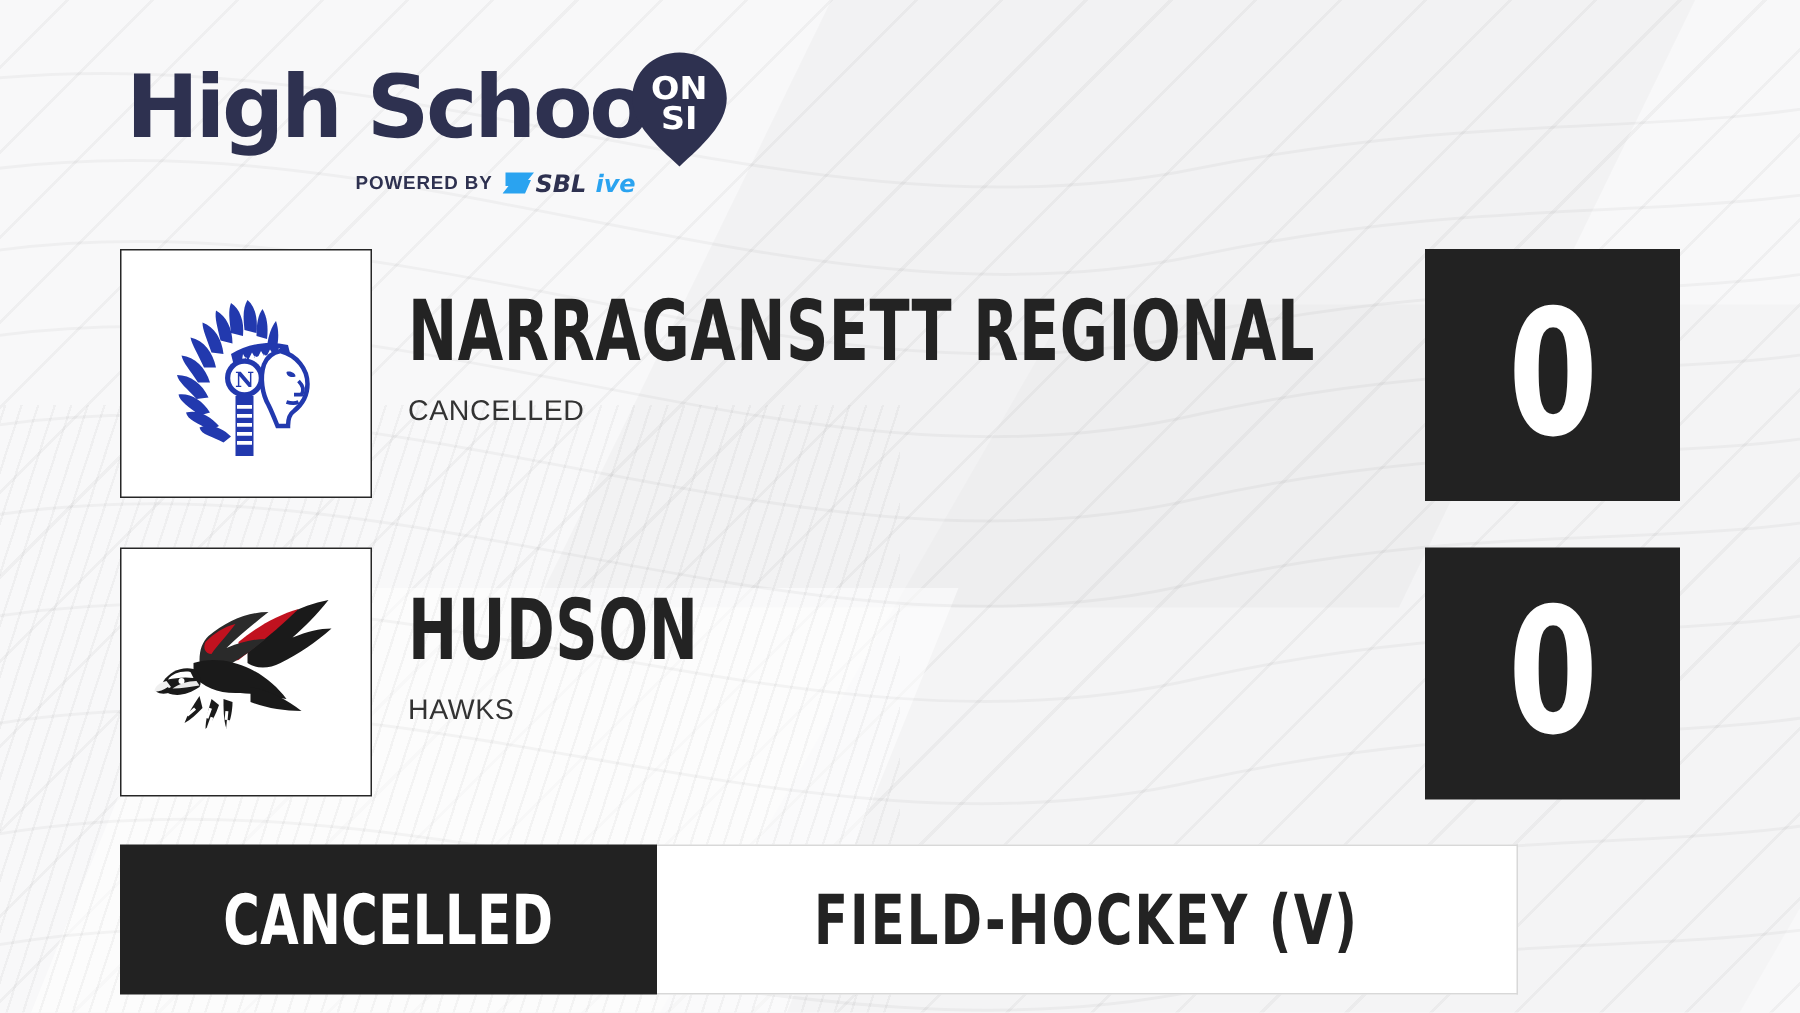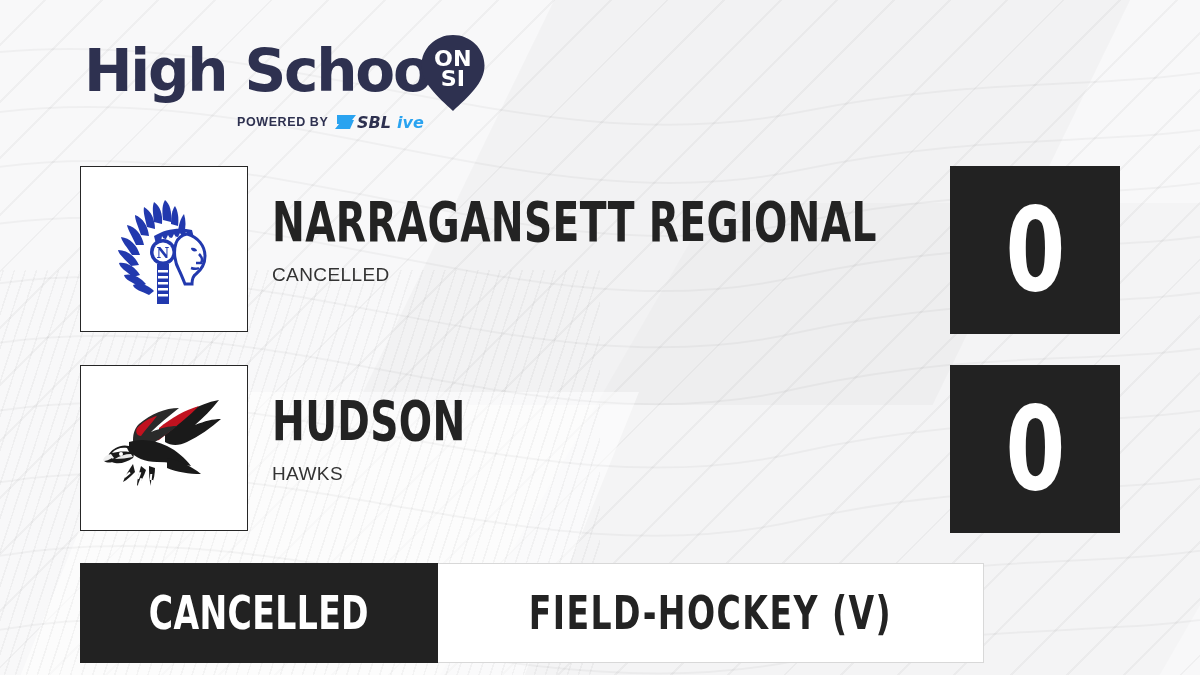--- a/index.html
+++ b/index.html
@@ -139,21 +139,21 @@
     min-width:203px;
     box-sizing:border-box;
   }
   .status-sport{
     background:#ffffff;
     color:#232323;
     border:1.5px solid #d8d8d8;
     border-left:none;
     box-sizing:border-box;
     display:flex;align-items:center;justify-content:center;
-    padding:0 20px;
+    padding:0 34px;
   }
   .status-txt{
     font-family:"DejaVu Sans",sans-serif;
     font-weight:bold;
     font-size:46px;
     line-height:1;
     transform:scaleX(0.72);
     transform-origin:center center;
     white-space:nowrap;
     letter-spacing:0.5px;

